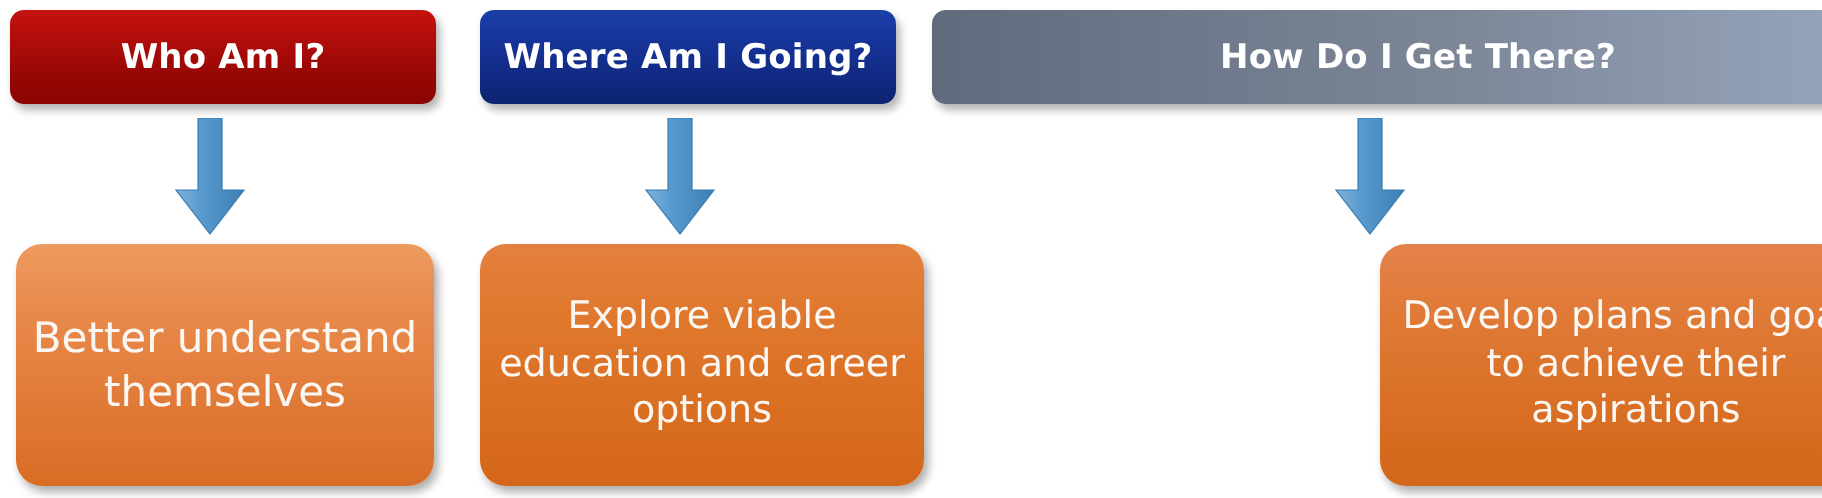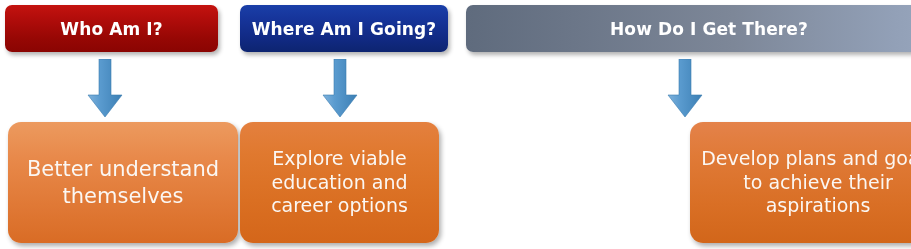--- a/index.html
+++ b/index.html
@@ -69,26 +69,26 @@
     box-sizing: border-box;
     display: flex;
     align-items: center;
     justify-content: center;
     text-align: center;
     color: #fbf7f3;
     line-height: 1.26;
     box-shadow: 2px 3px 5px rgba(0,0,0,0.33);
   }
   .box-a {
-    left: 8px;  width: 230px;
+    left: 8px;  width: 209px;
     font-size: 21px;
     background: linear-gradient(to bottom, #ec9a5f 0%, #e8894a 30%, #e07936 68%, #d96c25 100%);
   }
   .box-b {
-    left: 240px; width: 199px;
+    left: 240px; width: 222px;
     font-size: 19px;
     background: linear-gradient(to bottom, #e4803f 0%, #e0792f 26%, #da6f22 65%, #d4661a 100%);
   }
   .box-c {
     left: 470px; width: 212px;
     font-size: 19px;
     background: linear-gradient(to bottom, #e4824a 0%, #e07a37 28%, #d96f25 68%, #d2661a 100%);
   }
   .box-d {
     left: 690px; width: 256px;

